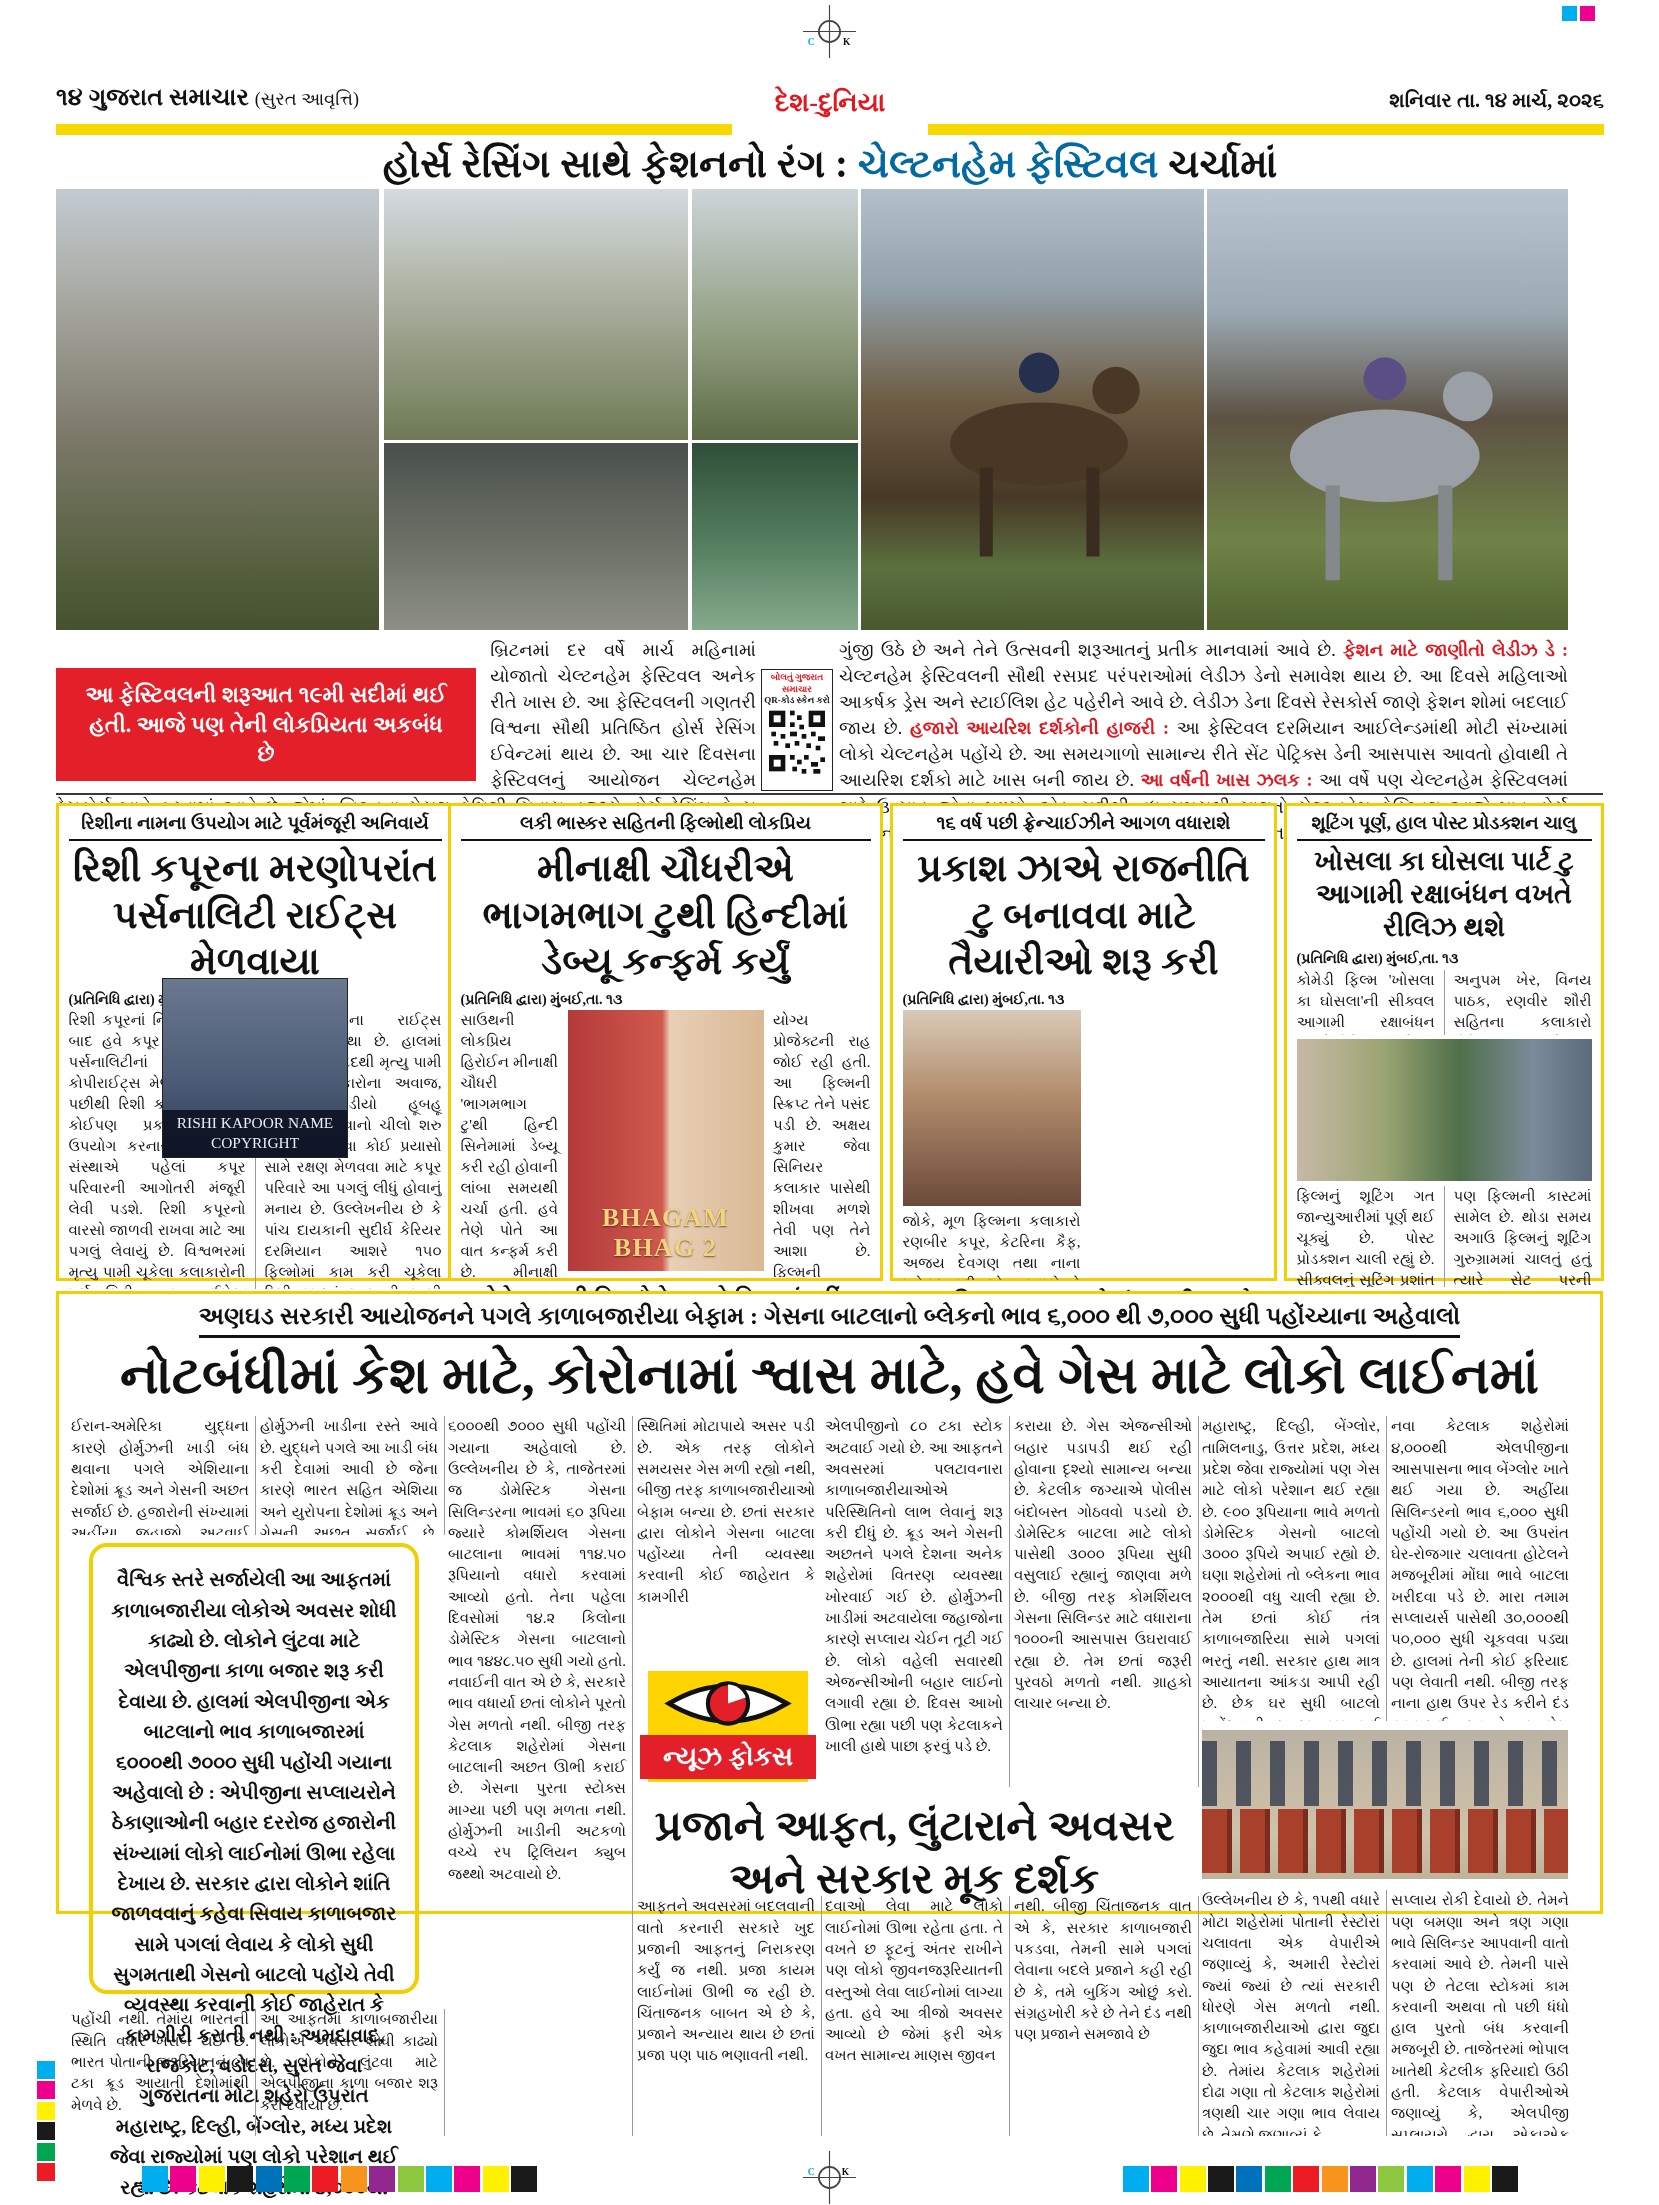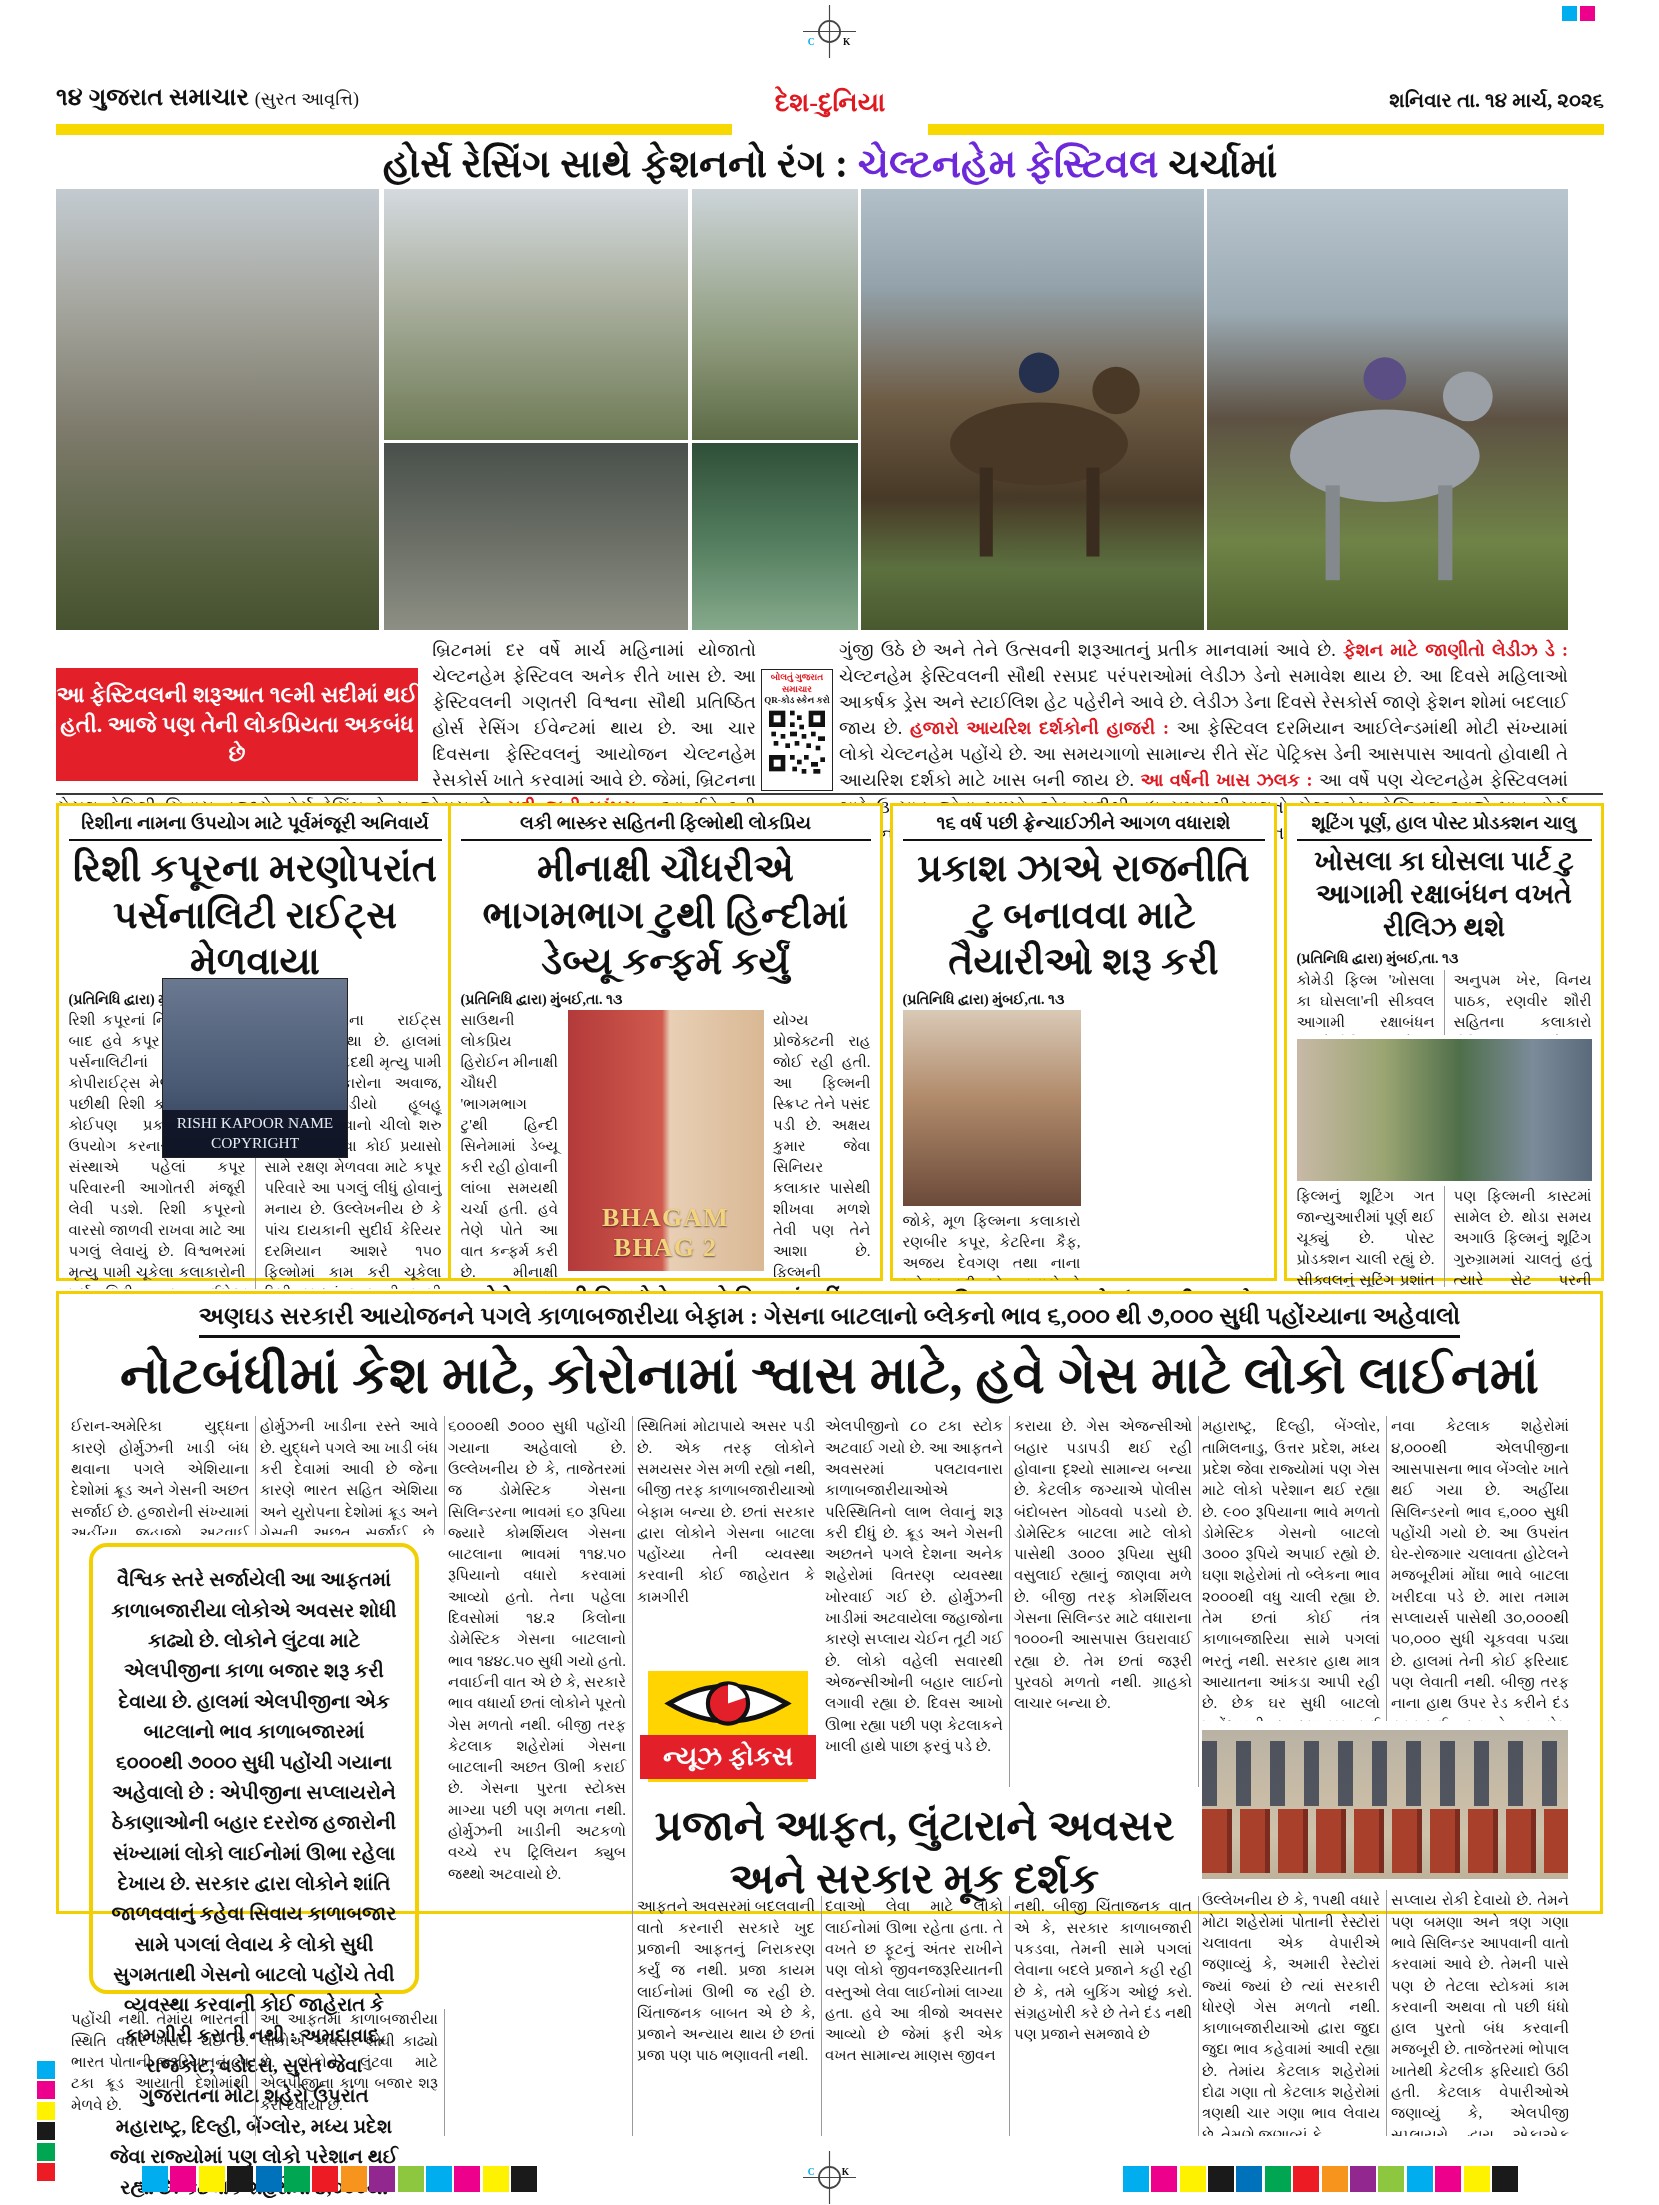--- a/index.html
+++ b/index.html
@@ -8,29 +8,29 @@
   
   .masthead{position:absolute;left:56px;top:84px;font-size:24px;font-weight:bold;}
   .edition{font-size:18px;font-weight:normal;}
   .section-title{position:absolute;left:741px;width:178px;top:88px;text-align:center;
                  font-size:26px;font-weight:bold;color:#e0181f;}
   .pagedate{position:absolute;right:56px;top:89px;font-size:20px;font-weight:bold;}
   .yrule{position:absolute;top:124px;height:10.7px;background:#f7d800;}
   .yrule.l{left:56px;width:676px;} .yrule.r{left:928px;width:676px;}
   .lead-head{position:absolute;left:0;top:141px;width:100%;text-align:center;
              font-size:39px;font-weight:bold;}
-  .lead-head .red{color:#6d28d9;}
+  .lead-head .red{color:#0369a1;}
   
   .ph{position:absolute;background:#9aa0a6;}
   .ph svg{position:absolute;left:0;top:0;width:100%;height:100%;}
   
   .capblock{position:absolute;top:637px;font-size:18px;line-height:1.45;text-align:justify;}
   .cap-label{color:#e0181f;font-weight:bold;}
   .redbox{float:left;background:#e3202a;color:#fff;font-weight:bold;font-size:22px;
-          line-height:1.35;text-align:center;padding:12px 0;margin:31px 14.2px 6px 0;}
+          line-height:1.35;text-align:center;padding:12px 29px;margin:31px 14.2px 6px 0;}
   .qrbox{position:absolute;left:761px;top:669px;width:72px;height:122px;border:1.8px solid #222;
          box-sizing:border-box;text-align:center;padding:2.4px 1.2px;}
   .qrbox .t{font-size:9px;font-weight:bold;color:#e0181f;line-height:1.25;}
   .caprule{position:absolute;left:56px;top:793px;width:1547px;border-top:2.4px solid #3a3a3a;}
   
   .abox{position:absolute;top:803px;height:478px;border:3.6px solid #f2cf00;background:#fff;
         box-sizing:border-box;padding:6px 9.5px;}
   .kicker{font-size:18.4px;font-weight:bold;text-align:center;line-height:1.2;
           border-bottom:2.4px solid #111;padding-bottom:4.7px;margin-bottom:3.6px;}
   .ahead{font-size:38px;font-weight:bold;text-align:center;line-height:1.22;margin:4.7px 0 6px;}

